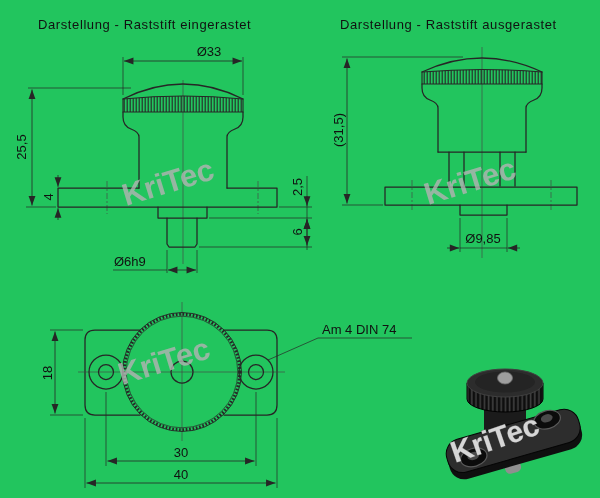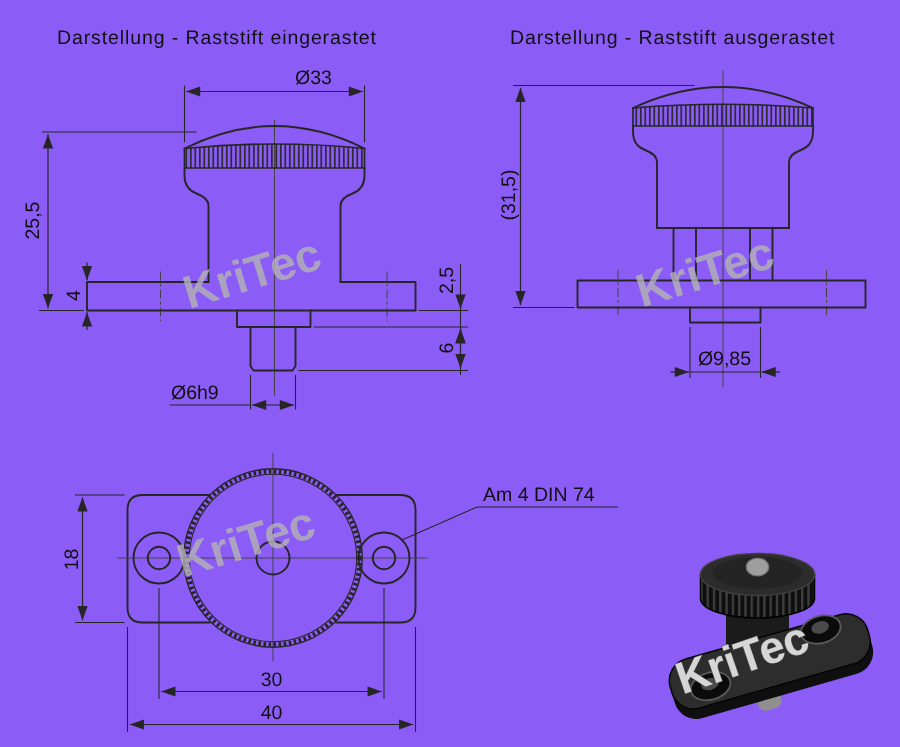--- a/index.html
+++ b/index.html
@@ -1,16 +1,16 @@
 <!DOCTYPE html>
 <html><head>
 <meta charset="utf-8">
 <style>
   html,body{margin:0;padding:0;background:#fff;}
-  .stage{position:relative;width:600px;height:498px;background:#8b5cf6;overflow:hidden;}
+  .stage{position:relative;width:600px;height:498px;background:#22c55e;overflow:hidden;}
   svg{display:block;}
   .c{stroke:#262626;stroke-width:1.25;fill:none;stroke-linejoin:round;stroke-linecap:round;}
   .t{stroke:#262626;stroke-width:0.7;fill:none;}
   .cl{stroke:#444;stroke-width:0.65;fill:none;}
   .dim{stroke:#262626;stroke-width:0.8;fill:none;}
   .d{font:13px "Liberation Sans",sans-serif;fill:#111;}
   .ttl{font:13px "Liberation Sans",sans-serif;fill:#111;letter-spacing:0.6px;}
   .wm{font:bold 31px "Liberation Sans",sans-serif;fill:#b3b3b3;opacity:0.8;}
   .wm3d{font:bold 30px "Liberation Sans",sans-serif;fill:#d6d6d6;stroke:#5f5f5f;stroke-width:0.7;paint-order:stroke;}
 </style>

